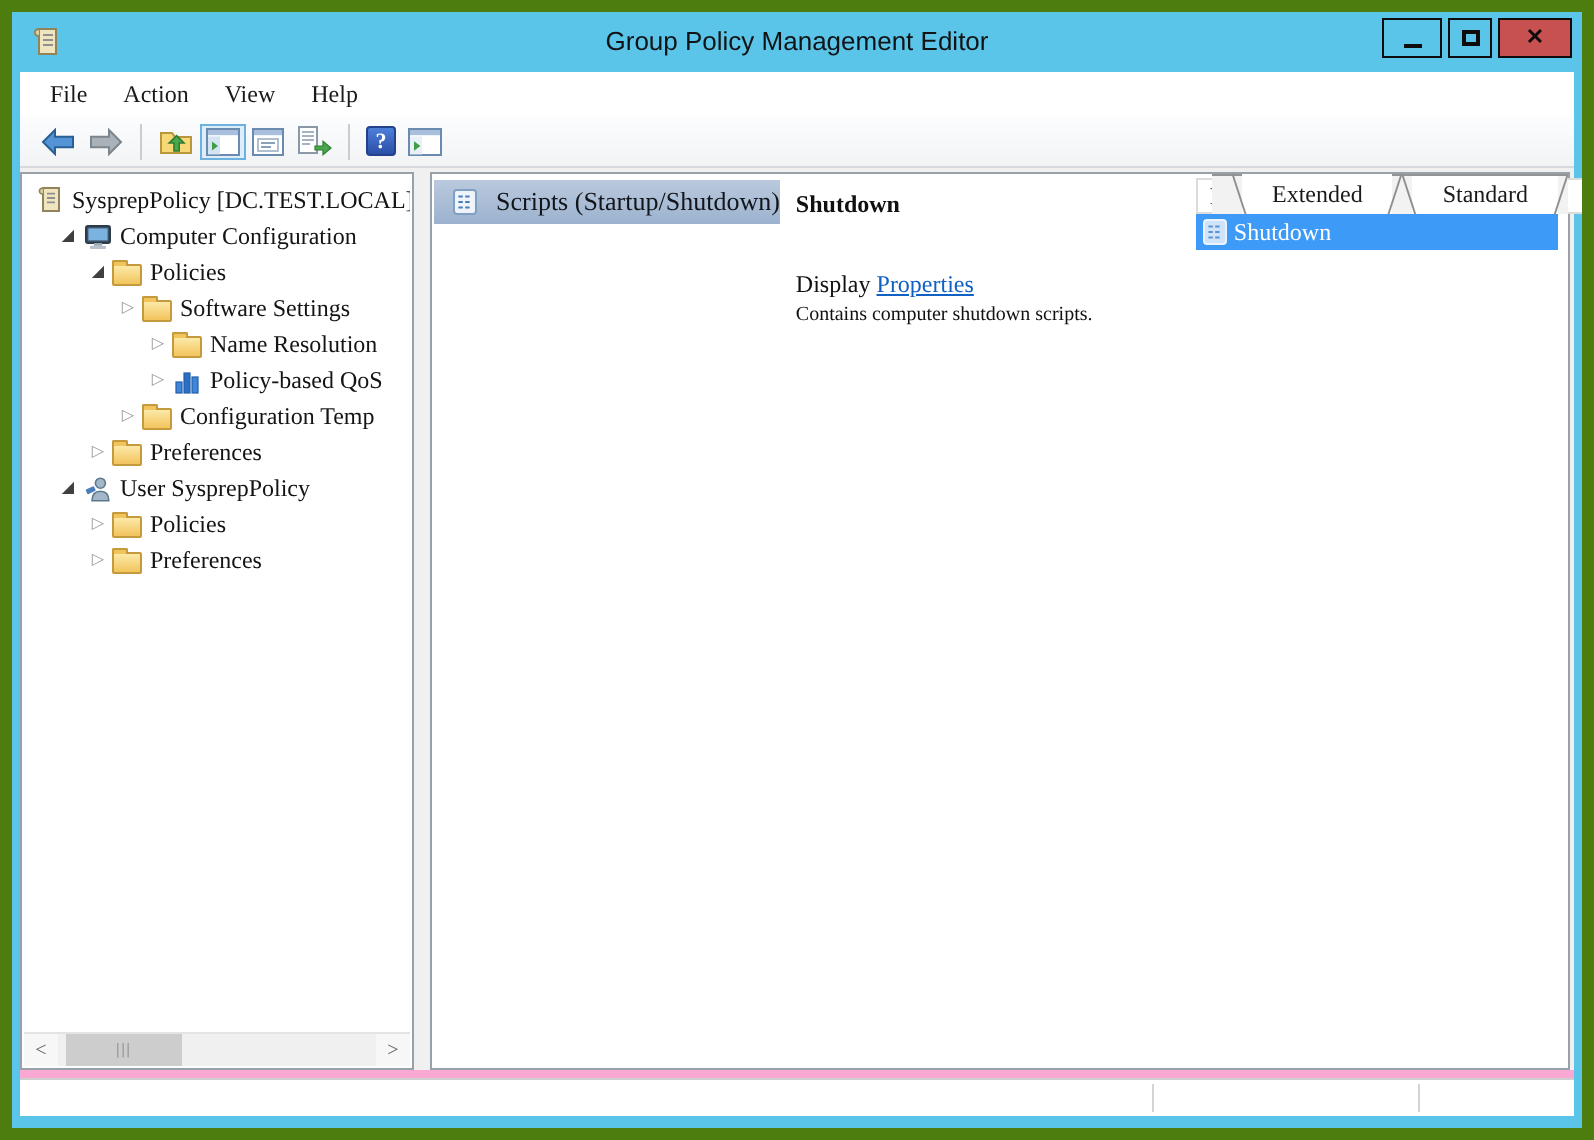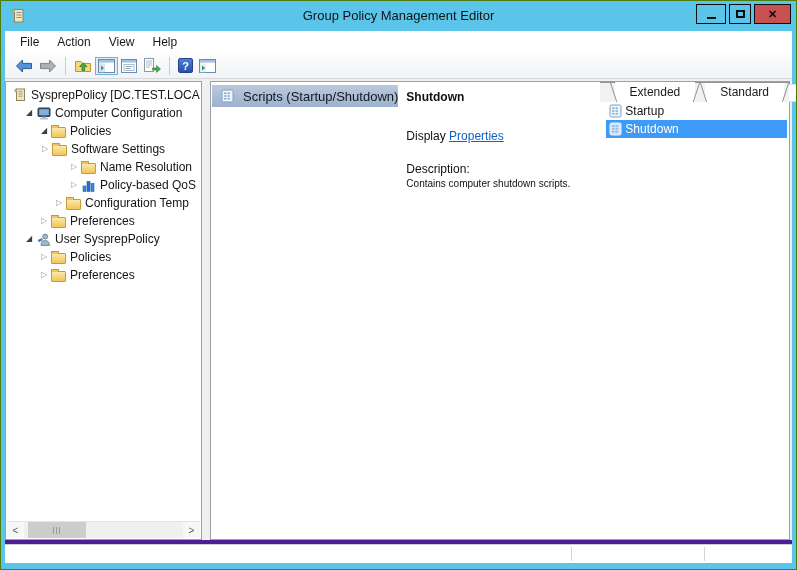--- a/index.html
+++ b/index.html
@@ -1,39 +1,39 @@
 <!DOCTYPE html>
 <html><head>
 <meta charset="utf-8">
 <style>
   * { margin:0; padding:0; box-sizing:border-box; }
   html,body { background:#d8d8d8; }
   body { font-family:"Liberation Sans", sans-serif; }
 
   .window {
     position:relative; width:797px; height:570px;
-    background:#5bc5e9; border:1px solid #4d7c0f;
+    background:#5bc5e9; border:6px solid #4d7c0f;
     overflow:hidden; font-size:12px; color:#111;
   }
 
   
   .titlebar { position:absolute; left:0; top:0; right:0; height:30px; }
   .title-icon { position:absolute; left:10px; top:7px; width:14px; height:16px; }
   .title-text { position:absolute; left:0; right:0; top:0; height:30px; line-height:30px;
     text-align:center; font-size:13px; color:#101316; }
   .win-controls { position:absolute; right:5px; top:3px; display:flex; gap:3px; height:20px; }
   .wc-btn { border:1px solid #0d0d0d; display:flex; align-items:center; justify-content:center; }
   .wc-min { width:30px; } .wc-max { width:22px; } .wc-close { width:37px; background:#c75050; }
   .wc-min i { display:block; width:9px; height:2px; background:#0d0d0d; margin-top:7px; }
   .wc-max i { display:block; width:9px; height:8px; border:2px solid #0d0d0d; }
   .wc-close i { font-style:normal; font-weight:bold; font-size:11px; color:#0d0d0d; line-height:1; }
 
   
   .inner { position:absolute; left:4px; right:4px; top:30px; bottom:6px;
-    background:#4c1d95; display:flex; flex-direction:column; }
+    background:#f9a8d4; display:flex; flex-direction:column;font-family:Liberation Serif, serif; }
 
   .menubar { height:22px; background:#ffffff; display:flex; align-items:center; padding-left:6px; }
   .menu-item { padding:0 9px; line-height:22px; font-size:12px; color:#1a1a1a; cursor:default; }
 
   .toolbar { height:26px; background:linear-gradient(#fcfdfe,#f1f3f5);
     border-bottom:1px solid #d6dade; display:flex; align-items:center; padding-left:7px; }
   .tb-sep { width:1px; height:18px; background:#c9ccd0; margin:0 5px; }
   .tb-btn { display:flex; align-items:center; justify-content:center; padding:2px 3px; }
   .tb-btn.active-toggle { border:1px solid #6fb1de; background:#ddedf9; padding:1px 2px; }
   .help-box { width:15px; height:15px; background:linear-gradient(#4d7fd9,#2b4fa8);
@@ -237,21 +237,21 @@
           </div>
 
           <div class="tree-row" style="padding-left:31px">
             <span class="tw exp"></span>
             <span class="t-ico">
                 <span class="folder"></span>
               </span>
             <span class="t-label">Policies</span>
           </div>
 
-          <div class="tree-row" style="padding-left:32px">
+          <div class="tree-row" style="padding-left:46px">
             <span class="tw col"></span>
             <span class="t-ico">
                 <span class="folder"></span>
               </span>
             <span class="t-label">Software Settings</span>
           </div>
 
 
           <div class="tree-row" style="padding-left:61px">
             <span class="tw col"></span>
@@ -347,36 +347,26 @@
         </div>
 
         <div class="panel-body">
 
           <div class="desc-col">
             <div class="item-name">Shutdown</div>
             <div class="display-row">
               <span>Display</span>
               <span class="link">Properties</span>
             </div>
-            <div class="desc-label">Description:</div>
             <div class="desc-text">Contains computer shutdown scripts.</div>
           </div>
 
           <div class="list-view">
             <div class="col-header">Name</div>
 
-            <div class="list-row">
-              <span class="t-ico">
-                <svg width="13" height="14" viewBox="0 0 13 14">
-                  <rect x="1" y="1" width="11" height="12" rx="1.5" fill="#eef4fa" stroke="#7fa0c4"></rect>
-                  <path d="M3.2 4.2 h6.6 M3.2 7 h6.6 M3.2 9.8 h6.6" stroke="#4a7ebb" stroke-width="1" stroke-dasharray="2.2 1.2"></path>
-                </svg>
-              </span>
-              <span class="r-label">Startup</span>
-            </div>
 
             <div class="list-row selected">
               <span class="t-ico">
                 <svg width="13" height="14" viewBox="0 0 13 14">
                   <rect x="1" y="1" width="11" height="12" rx="1.5" fill="#cfe3fb" stroke="#eaf3ff"></rect>
                   <path d="M3.2 4.2 h6.6 M3.2 7 h6.6 M3.2 9.8 h6.6" stroke="#5d93cf" stroke-width="1" stroke-dasharray="2.2 1.2"></path>
                 </svg>
               </span>
               <span class="r-label">Shutdown</span>
             </div>

